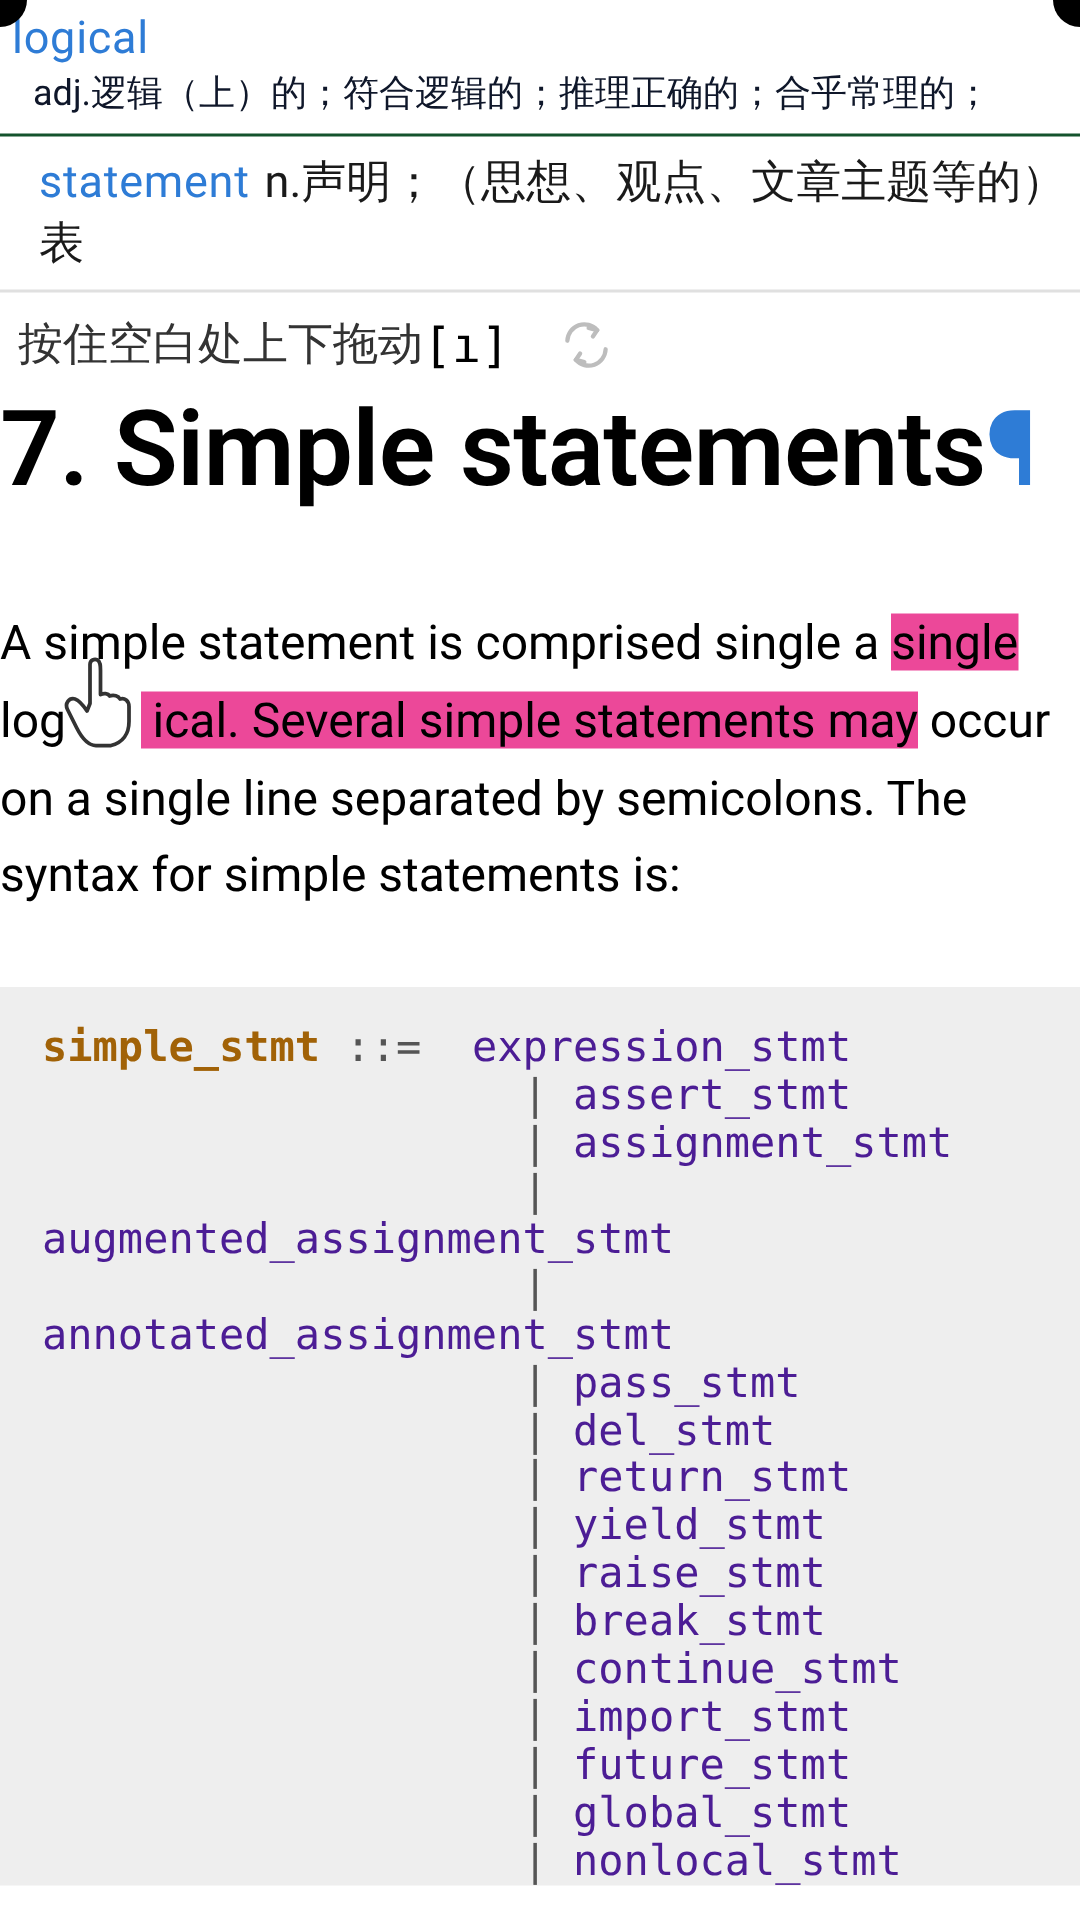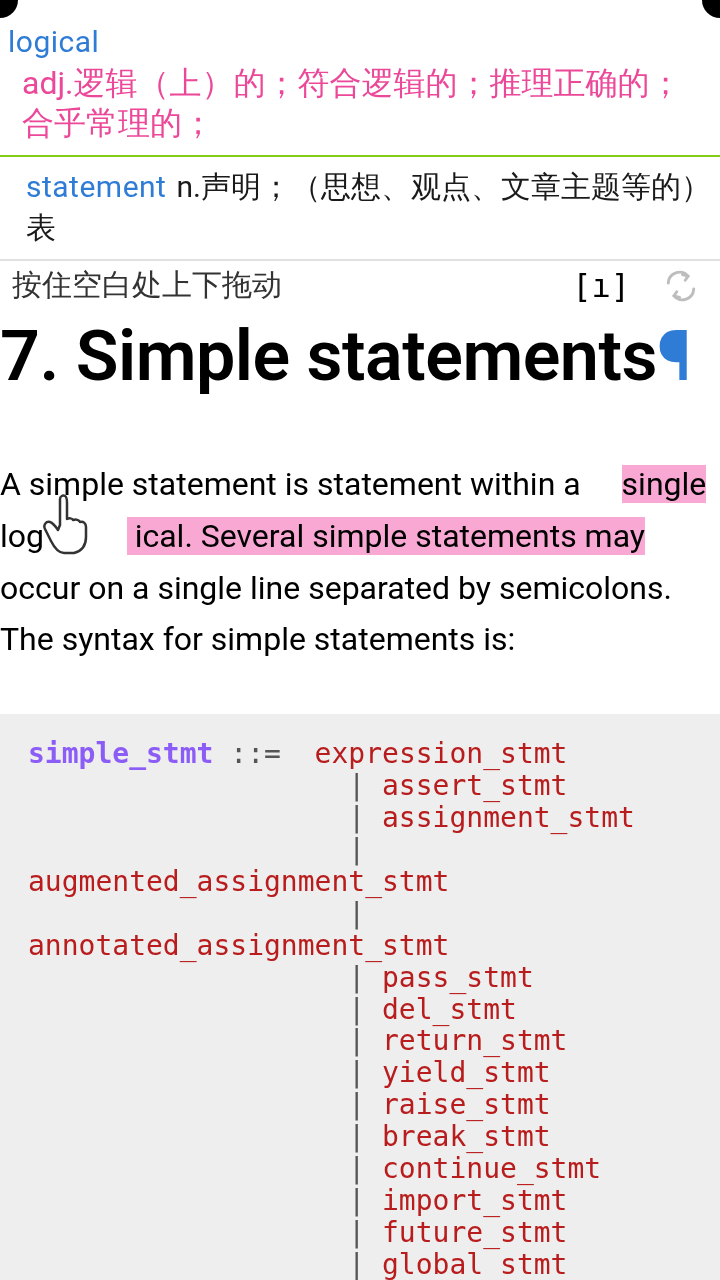--- a/index.html
+++ b/index.html
@@ -24,50 +24,50 @@
     top: 0; right: 0;
     width: 18px; height: 18px;
     background: #000;
     border-bottom-left-radius: 18px;
     z-index: 100;
   }
   .dict-panel {
     border-bottom: 2px solid #e0e0e0;
   }
   .dict-entry1 {
-    padding: 24px 8px 12px 8px;
-    border-bottom: 2px solid #84cc16;
+    padding: 8px 8px 12px 8px;
+    border-bottom: 2px solid #14532d;
   }
   .dict-entry2 {
     padding: 10px 8px 10px 26px;
   }
   .dict-word {
     color: #2e7cd6;
     font-size: 30px;
     letter-spacing: 0.5px;
   }
   .dict-def {
-    color: #ec4899;
-    font-size: 32px;
+    color: #0f172a;
+    font-size: 24px;
     line-height: 1.25;
     margin-top: 4px;
     padding-left: 14px;
   }
   .dict-entry2 .dict-word { display: inline; }
   .dict-entry2 .dict-def2 {
     color: #1a1a1a;
     font-size: 30px;
     display: inline;
     margin-left: 6px;
   }
   .toolbar {
     display: flex;
     align-items: center;
-    justify-content: space-between;
-    padding: 4px 10px 8px 12px;
+    justify-content: flex-start;
+    padding: 14px 10px 8px 12px;
   }
   .toolbar-hint {
     color: #333;
     font-size: 30px;
   }
   .toolbar-icons {
     display: flex;
     align-items: center;
     gap: 34px;
     padding-right: 12px;
@@ -92,42 +92,41 @@
     font-weight: 700;
   }
   .body-text {
     font-size: 32px;
     color: #000;
     line-height: 1.62;
     padding: 64px 2px 0 0;
     position: relative;
   }
   .hl {
-    background: #f9a8d4;
-    margin-left: 33px;
+    background: #ec4899;
   }
   .cursor-hand {
     position: absolute;
     left: 40px;
     top: 98px;
     z-index: 50;
   }
   .code-block {
     background: #eeeeee;
     margin-top: 48px;
     padding: 24px 28px 0 28px;
     font-family: "Consolas", "Menlo", monospace;
     font-size: 28px;
     line-height: 1.14;
     color: #000;
     white-space: pre;
   }
-  .kw { color: #8b5cf6; font-weight: 700; }
+  .kw { color: #a16207; font-weight: 700; }
   .op { color: #555; }
-  .nt { color: #b91c1c; }
+  .nt { color: #4c1d95; }
 </style>
 </head>
 <body>
 
 <div class="rounded-corner-left"></div>
 <div class="rounded-corner-right"></div>
 
 <div class="dict-panel">
   <div class="dict-entry1">
     <div class="dict-word">logical</div>
@@ -152,21 +151,21 @@
       </svg>
     </span>
   </div>
 </div>
 
 <h1 class="heading">
   <span>7. Simple statements</span><span class="pilcrow">¶</span>
 </h1>
 
 <div class="body-text">
-  <span>A simple statement is statement within a </span><span class="hl">single</span><span> log</span><span style="color:transparent">ical</span><span class="hl"> ical. Several simple statements may</span><span> occur on a single line separated by semicolons. The syntax for simple statements is:</span>
+  <span>A simple statement is comprised single a </span><span class="hl">single</span><span> log</span><span style="color:transparent">ical</span><span class="hl"> ical. Several simple statements may</span><span> occur on a single line separated by semicolons. The syntax for simple statements is:</span>
 
   <div class="cursor-hand">
     <svg width="56" height="64" viewBox="0 0 56 64">
       <path d="M20 6 C20 3 23 2 25 3 C27 4 27 7 27 10 L27 26 C29 25 32 25 33 27 C36 26 39 27 40 29 C43 28 46 30 46 34 L46 44 C46 52 42 58 34 60 L24 60 C18 60 14 54 11 48 L5 36 C3 32 6 28 10 29 C13 30 16 34 18 37 L20 32 Z" fill="#fff" stroke="#333" stroke-width="2.5" stroke-linejoin="round"></path>
     </svg>
   </div>
 </div>
 
 <div class="code-block"><span class="kw">simple_stmt</span><span class="op"> ::=  </span><span class="nt">expression_stmt</span>
                    <span class="op">| </span><span class="nt">assert_stmt</span>

